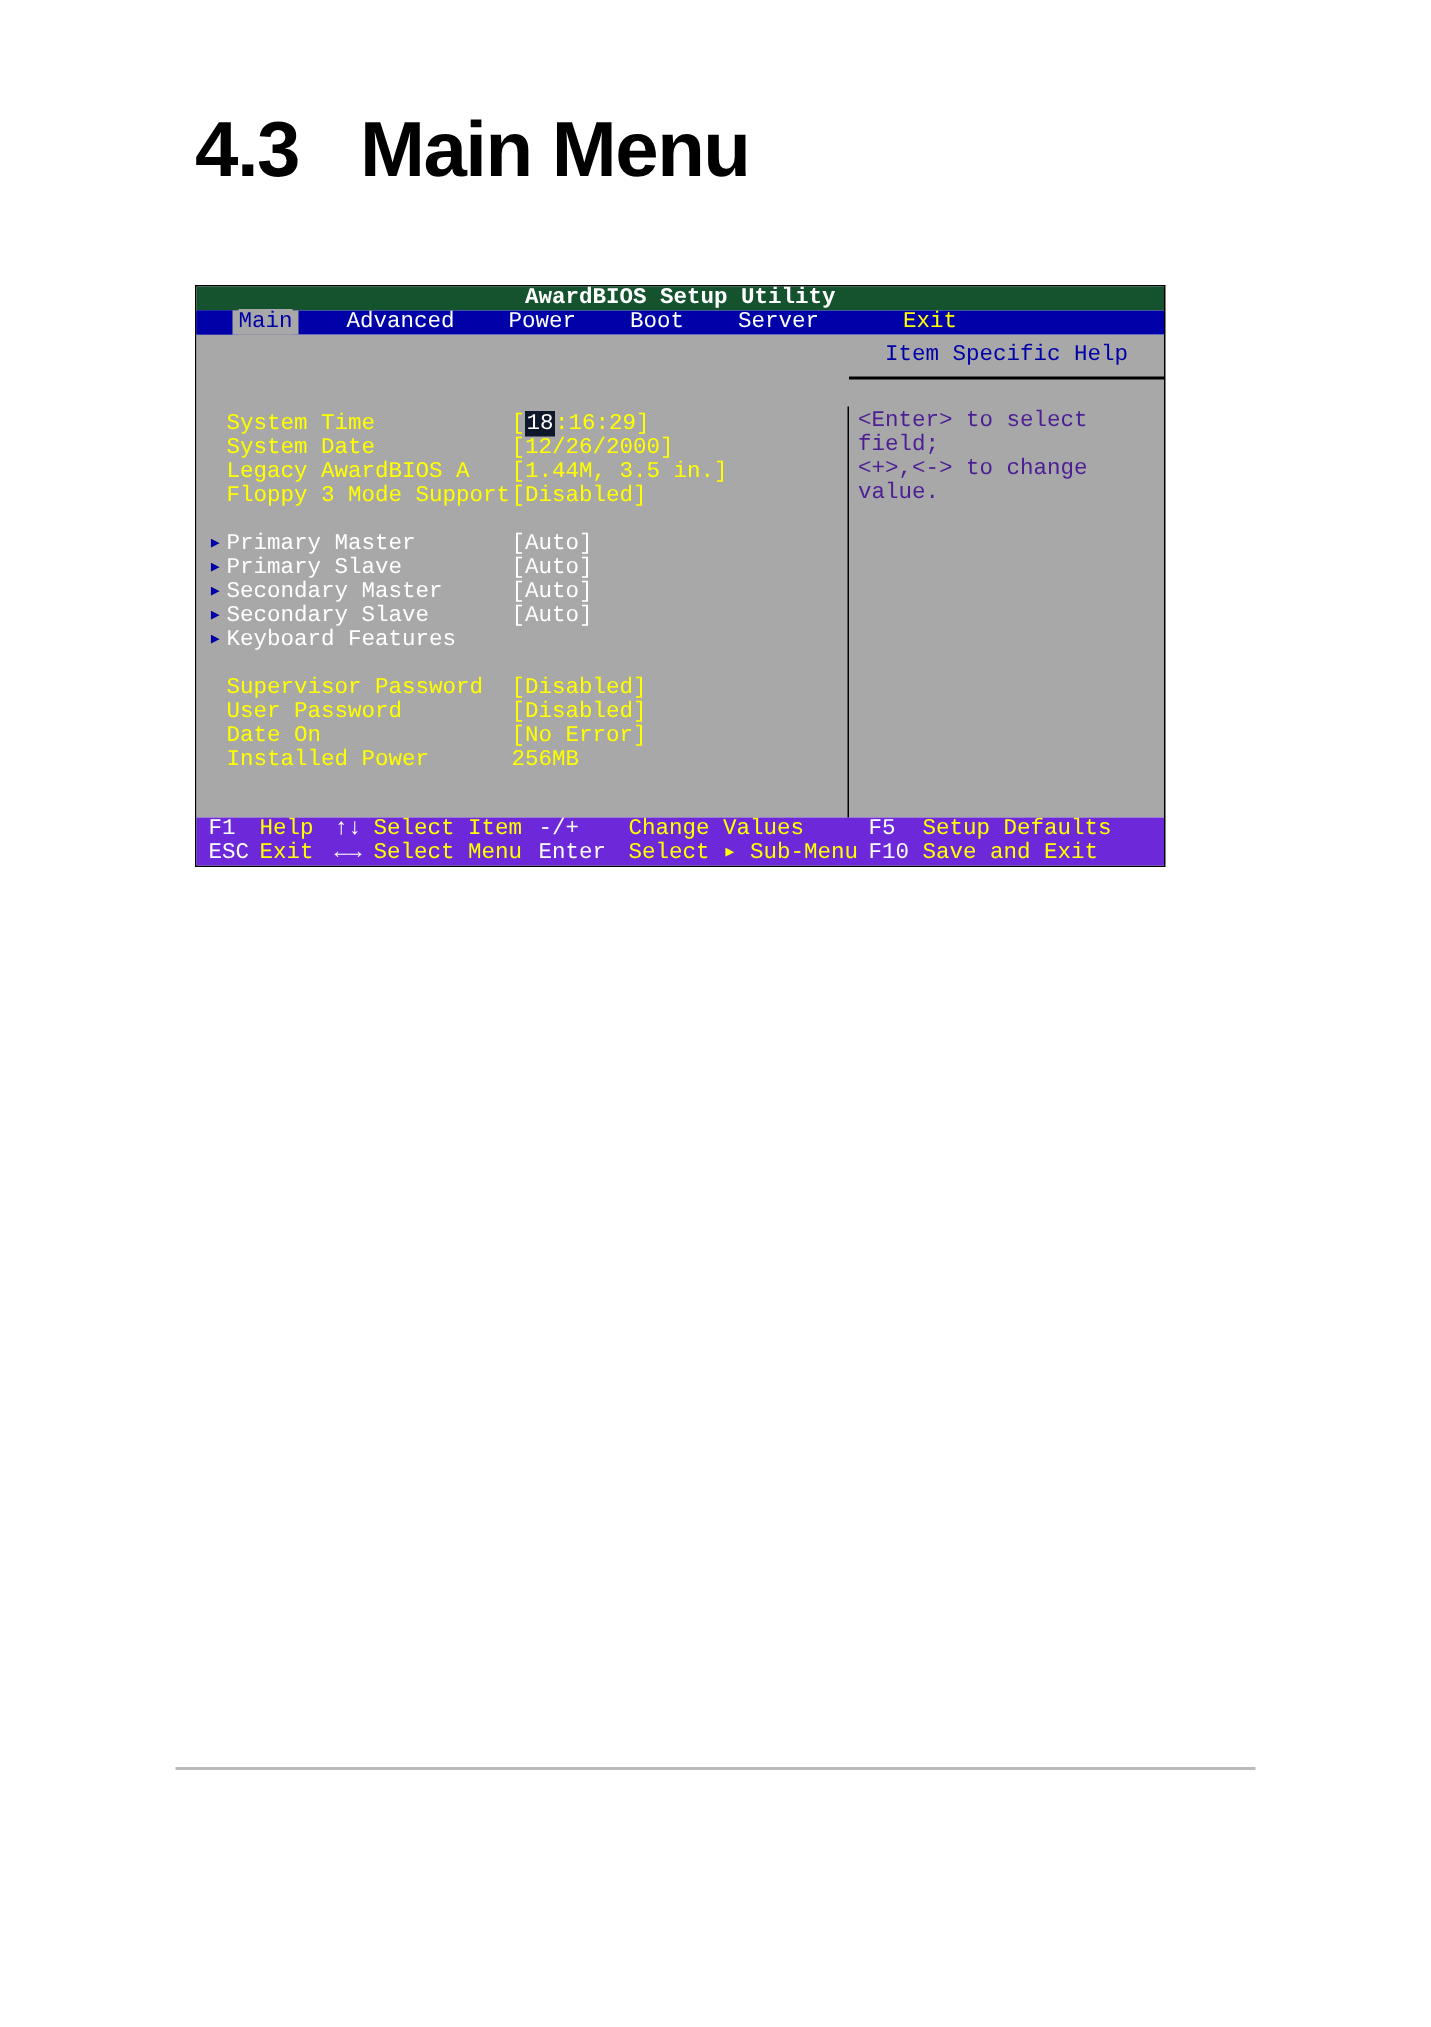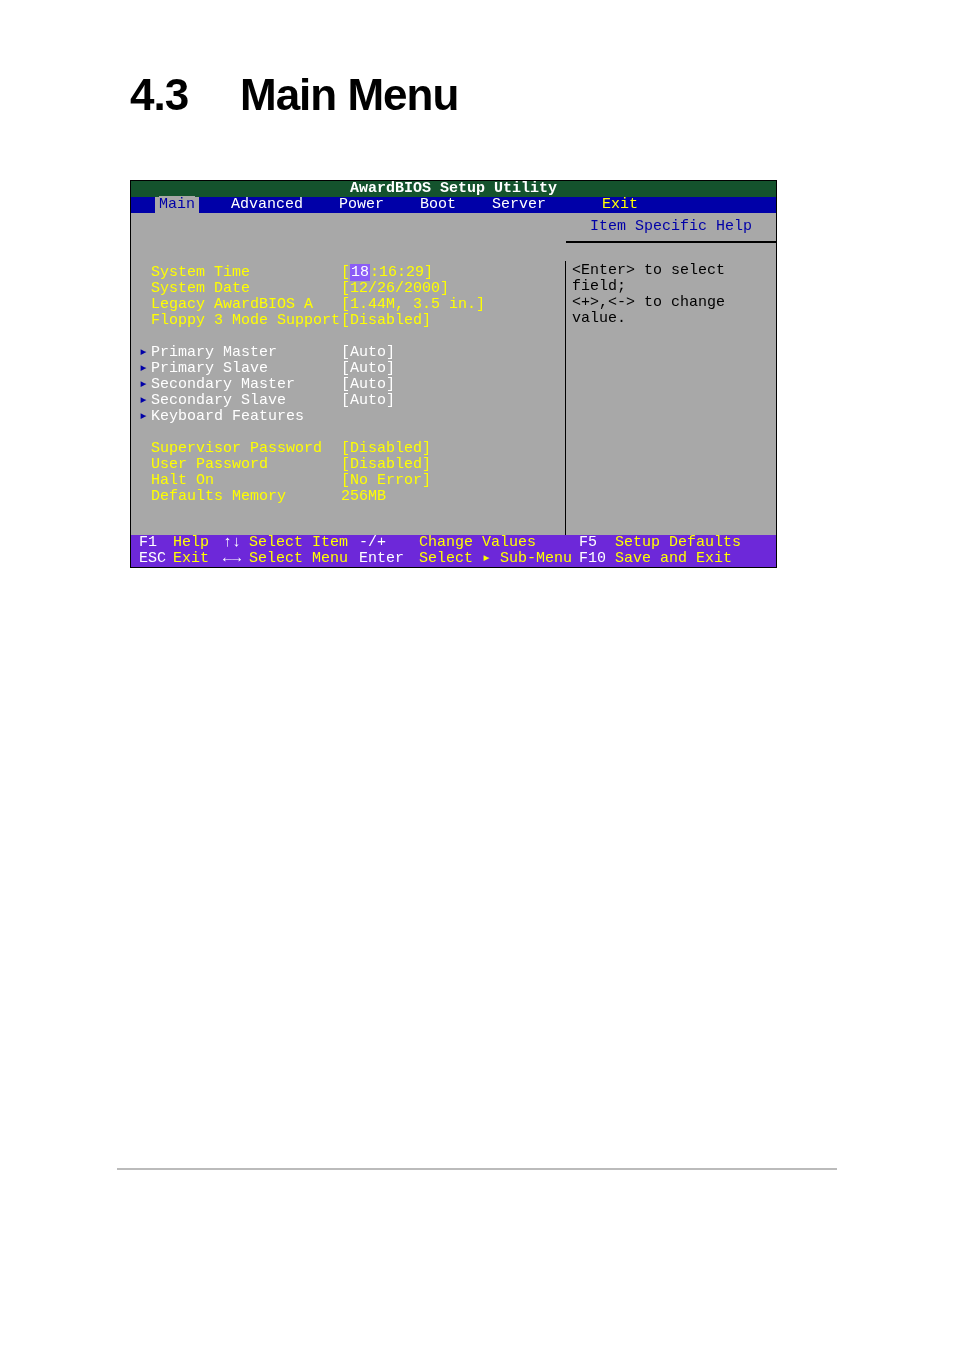--- a/index.html
+++ b/index.html
@@ -8,21 +8,21 @@
     background: #ffffff;
     font-family: Arial, Helvetica, sans-serif;
     width: 954px;
   }
   .page {
     padding: 70px 130px 0 130px;
   }
   .heading {
     font-family: "Arial Black", Arial, sans-serif;
     font-weight: 900;
-    font-size: 44px;
+    font-size: 52px;
     letter-spacing: -1px;
     color: #000;
     margin: 0 0 60px 0;
   }
   .heading .num { display:inline-block; width:110px; }
   .bios-window {
     width: 645px;
     border: 1px solid #000;
     font-family: "Courier New", monospace;
     font-size: 15px;
@@ -76,21 +76,21 @@
   }
   .label-col {
     width: 190px;
     color: #ffff00;
   }
 +  .label-col.white { color:#ffffff; }
   .value-col {
     color: #ffff00;
   }
   .value-col .cursor {
-    background: #8b5cf6;
+    background: #0f172a;
     color: #fff;
     padding: 0 1px;
   }
   .submenu-row .label-col { color:#ffffff; }
   .submenu-row .value-col { color:#ffffff; }
   .submenu-arrow {
     color: #0000a8;
     width: 12px;
     display:inline-block;
   }
@@ -105,21 +105,21 @@
     flex-direction:column;
   }
   .help-title-box {
     border-bottom: 2px solid #000000;
     text-align: center;
     color: #0000a8;
     padding: 6px 4px;
   }
   .help-body {
     padding: 20px 6px 6px 6px;
-    color: #000000;
+    color: #4c1d95;
     flex:1;
   }
   .footer-bar {
     background: #6d28d9;
     color: #fff;
     padding: 0 8px 0px 8px;
     display: grid;
     grid-template-columns: 34px 50px 26px 110px 60px 160px 36px auto;
   }
   .footer-bar .k { color:#ffffff; }
@@ -212,26 +212,26 @@
           <span class="label-col">Supervisor Password</span>
           <span class="value-col">[Disabled]</span>
         </div>
         <div class="row">
           <span class="indent"></span>
           <span class="label-col">User Password</span>
           <span class="value-col">[Disabled]</span>
         </div>
         <div class="row">
           <span class="indent"></span>
-          <span class="label-col">Halt On</span>
+          <span class="label-col">Date On</span>
           <span class="value-col">[No Error]</span>
         </div>
         <div class="row">
           <span class="indent"></span>
-          <span class="label-col">Defaults Memory</span>
+          <span class="label-col">Installed Power</span>
           <span class="value-col">256MB</span>
         </div>
 
       </div>
 
       <div class="help-panel">
         <div class="help-title-box">Item Specific Help</div>
         <div class="help-body">
           <div>&lt;Enter&gt; to select field;</div>
           <div>&lt;+&gt;,&lt;-&gt; to change value.</div>

